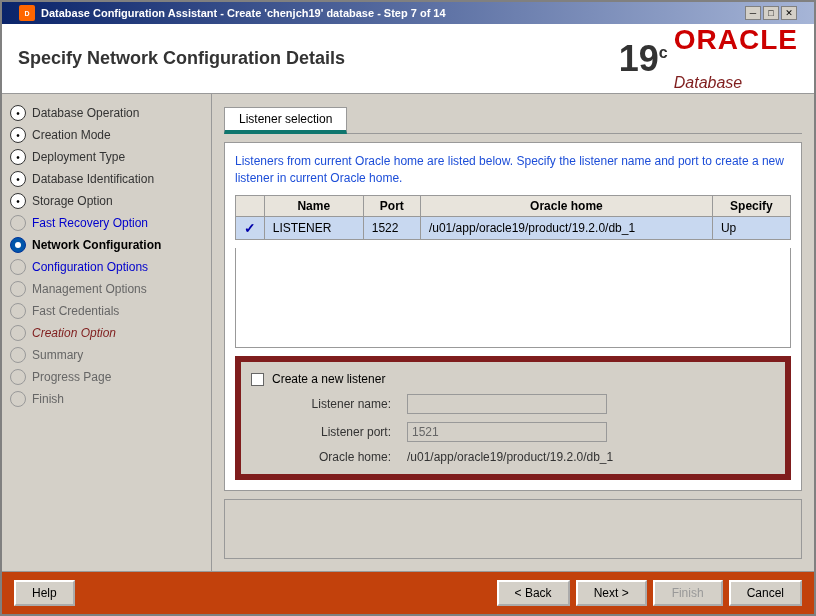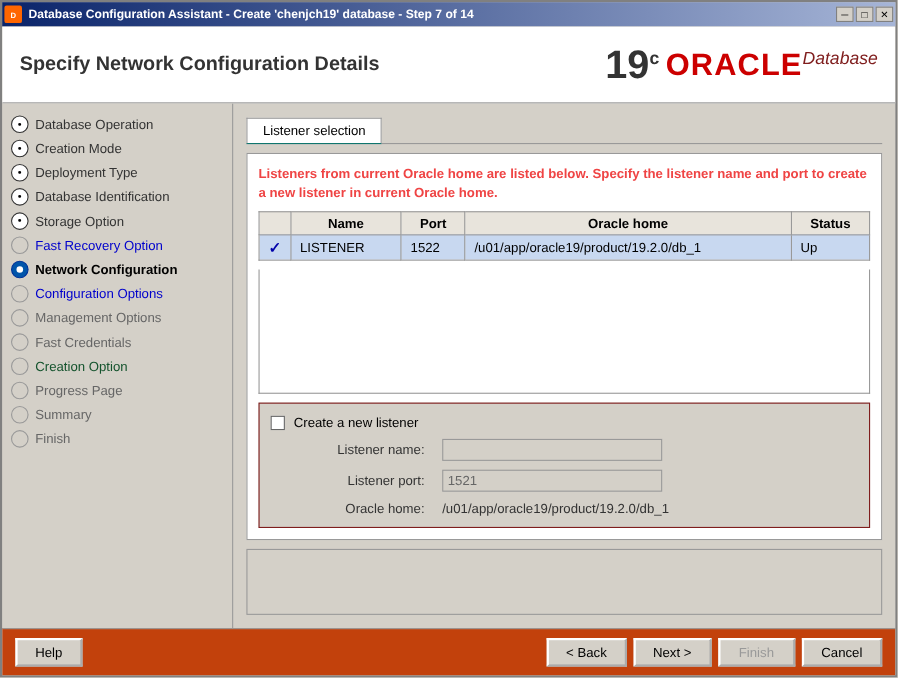--- a/index.html
+++ b/index.html
@@ -15,21 +15,21 @@
       width: 816px;
       height: 616px;
       background: #d4d0c8;
       border: 2px solid #808080;
       display: flex;
       flex-direction: column;
     }
     .title-bar {
       background: linear-gradient(to right, #0a246a, #a6b5d7);
       color: white;
-      padding: 3px 2px;
+      padding: 3px 17px;
       display: flex;
       align-items: center;
       justify-content: space-between;
       height: 22px;
       flex-shrink: 0;
     }
     .title-bar-left {
       display: flex;
       align-items: center;
       gap: 6px;
@@ -97,22 +97,23 @@
       font-weight: bold;
       color: #333;
       line-height: 1;
     }
     .oracle-19c sup {
       font-size: 16px;
       vertical-align: super;
     }
     .oracle-text {
       display: flex;
-      flex-direction: row;
+      flex-direction: column;
       align-items: flex-start;
+      gap: 20px;
     }
     .oracle-name {
       font-size: 28px;
       font-weight: bold;
       color: #cc0000;
       line-height: 1;
       letter-spacing: 1px;
     }
     .oracle-db {
       font-size: 16px;
@@ -173,38 +174,37 @@
       border-bottom: none;
       background: #d4d0c8;
       cursor: pointer;
       font-size: 12px;
       margin-right: 2px;
       position: relative;
       top: 1px;
     }
     .tab.active {
       background: white;
-      border-bottom: 1px solid #0f766e;
+      border-bottom: 4px solid #0f766e;
       z-index: 1;
     }
     .tab-content {
       border: 1px solid #999;
       background: white;
       padding: 10px;
       flex: 1;
       overflow: hidden;
       display: flex;
       flex-direction: column;
       gap: 8px;
     }
     .description-text {
       font-size: 12px;
-      color: #ef4444;
+      color: #1d4ed8;
       line-height: 1.4;
-      font-weight: bold;
     }
     .listener-table {
       width: 100%;
       border-collapse: collapse;
       border: 1px solid #999;
     }
     .listener-table th {
       background: #e8e4dc;
       border: 1px solid #999;
       padding: 3px 8px;
@@ -231,21 +231,21 @@
       font-weight: bold;
     }
     .table-empty-area {
       flex: 1;
       border: 1px solid #999;
       border-top: none;
       background: white;
       min-height: 100px;
     }
     .new-listener-section {
-      border: 1px solid #7f1d1d;
+      border: 6px solid #7f1d1d;
       background: #d4d0c8;
       padding: 10px;
       display: flex;
       flex-direction: column;
       gap: 8px;
     }
     .new-listener-header {
       display: flex;
       align-items: center;
       gap: 8px;
@@ -403,29 +403,29 @@
           <div class="sidebar-item">
             <div class="sidebar-icon" style="background: rgb(212, 208, 200); border-color: rgb(153, 153, 153);"></div>
             <span class="sidebar-label" style="color: rgb(102, 102, 102);">Management Options</span>
           </div>
           <div class="sidebar-item">
             <div class="sidebar-icon" style="background: rgb(212, 208, 200); border-color: rgb(153, 153, 153);"></div>
             <span class="sidebar-label" style="color: rgb(102, 102, 102);">Fast Credentials</span>
           </div>
           <div class="sidebar-item">
             <div class="sidebar-icon" style="background: rgb(212, 208, 200); border-color: rgb(153, 153, 153);"></div>
-            <span class="sidebar-label" style="color: #14532d;">Creation Option</span>
+            <span class="sidebar-label" style="color: #7f1d1d; font-style: italic;">Creation Option</span>
+          </div>
+          <div class="sidebar-item">
+            <div class="sidebar-icon" style="background: rgb(212, 208, 200); border-color: rgb(153, 153, 153);"></div>
+            <span class="sidebar-label" style="color: rgb(102, 102, 102);">Summary</span>
           </div>
           <div class="sidebar-item">
             <div class="sidebar-icon" style="background: rgb(212, 208, 200); border-color: rgb(153, 153, 153);"></div>
             <span class="sidebar-label" style="color: rgb(102, 102, 102);">Progress Page</span>
-          </div>
-          <div class="sidebar-item">
-            <div class="sidebar-icon" style="background: rgb(212, 208, 200); border-color: rgb(153, 153, 153);"></div>
-            <span class="sidebar-label" style="color: rgb(102, 102, 102);">Summary</span>
           </div>
           <div class="sidebar-item">
             <div class="sidebar-icon" style="background: rgb(212, 208, 200); border-color: rgb(153, 153, 153);"></div>
             <span class="sidebar-label" style="color: rgb(102, 102, 102);">Finish</span>
           </div>
         </div>
 
       <div class="right-panel">
 
         <div class="tab-bar">
@@ -437,21 +437,21 @@
         <div class="tab-content">
           <div class="description-text">Listeners from current Oracle home are listed below. Specify the listener name and port to create a new listener in current Oracle home.</div>
 
           <table class="listener-table">
             <thead>
               <tr>
                 <th class="checkbox-cell"></th>
                 <th><span>Name</span></th>
                 <th><span>Port</span></th>
                 <th><span>Oracle home</span></th>
-                <th><span>Status</span></th>
+                <th><span>Specify</span></th>
               </tr>
             </thead>
             <tbody>
               <tr class="selected">
                 <td class="checkbox-cell"><span class="check-mark">✓</span></td>
                 <td>LISTENER</td>
                 <td>1522</td>
                 <td>/u01/app/oracle19/product/19.2.0/db_1</td>
                 <td>Up</td>
               </tr>

